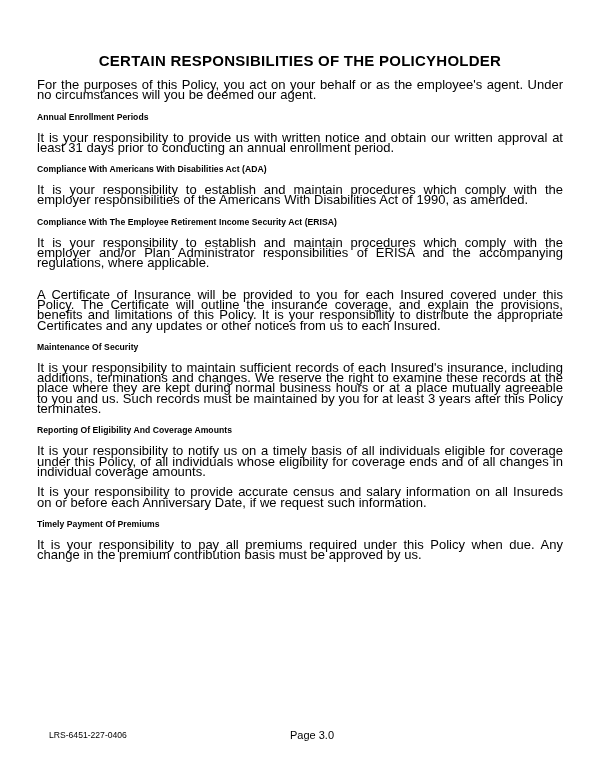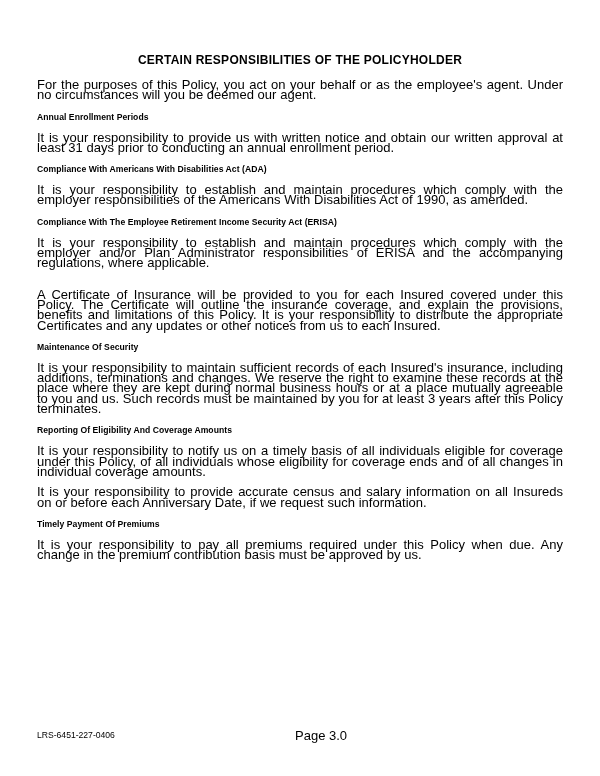--- a/index.html
+++ b/index.html
@@ -25,21 +25,21 @@
     background: #ffffff;
     overflow: hidden;
   }
   #content {
     position: absolute;
     left: 37px;
     top: 55px;
     width: 526px;
   }
   .doc-title {
-    font-size: 12px;
+    font-size: 15px;
     font-weight: bold;
     text-align: center;
     letter-spacing: 0.25px;
     line-height: 11px;
     margin: 0 0 14px 0;
   }
   .section-heading {
     font-size: 8.6px;
     font-weight: bold;
     line-height: 11px;
@@ -56,41 +56,40 @@
     padding: 0;
     letter-spacing: 0.01px;
     word-spacing: 0.1px;
   }
   .gap-para-after-head { height: 10px; }
   .gap-before-head { height: 11px; }
   .gap-between-paras { height: 10px; }
 
   #footer {
     position: absolute;
-    left: 0;
+    left: 12px;
     top: 730px;
     width: 552px;
     height: 14px;
   }
   .footer-left {
     position: absolute;
     left: 37px;
     top: 0;
     font-size: 8.6px;
     line-height: 11px;
     white-space: nowrap;
   }
   .footer-center {
     position: absolute;
     left: 278px;
     top: 0;
-    font-size: 13px;
+    font-size: 11px;
     line-height: 11px;
     white-space: nowrap;
-    margin-left: 17px;
   }
 </style>
 </head>
 <body>
 
 <div id="page">
 
   <div id="content">
 
     <div class="doc-title">CERTAIN RESPONSIBILITIES OF THE POLICYHOLDER</div>

